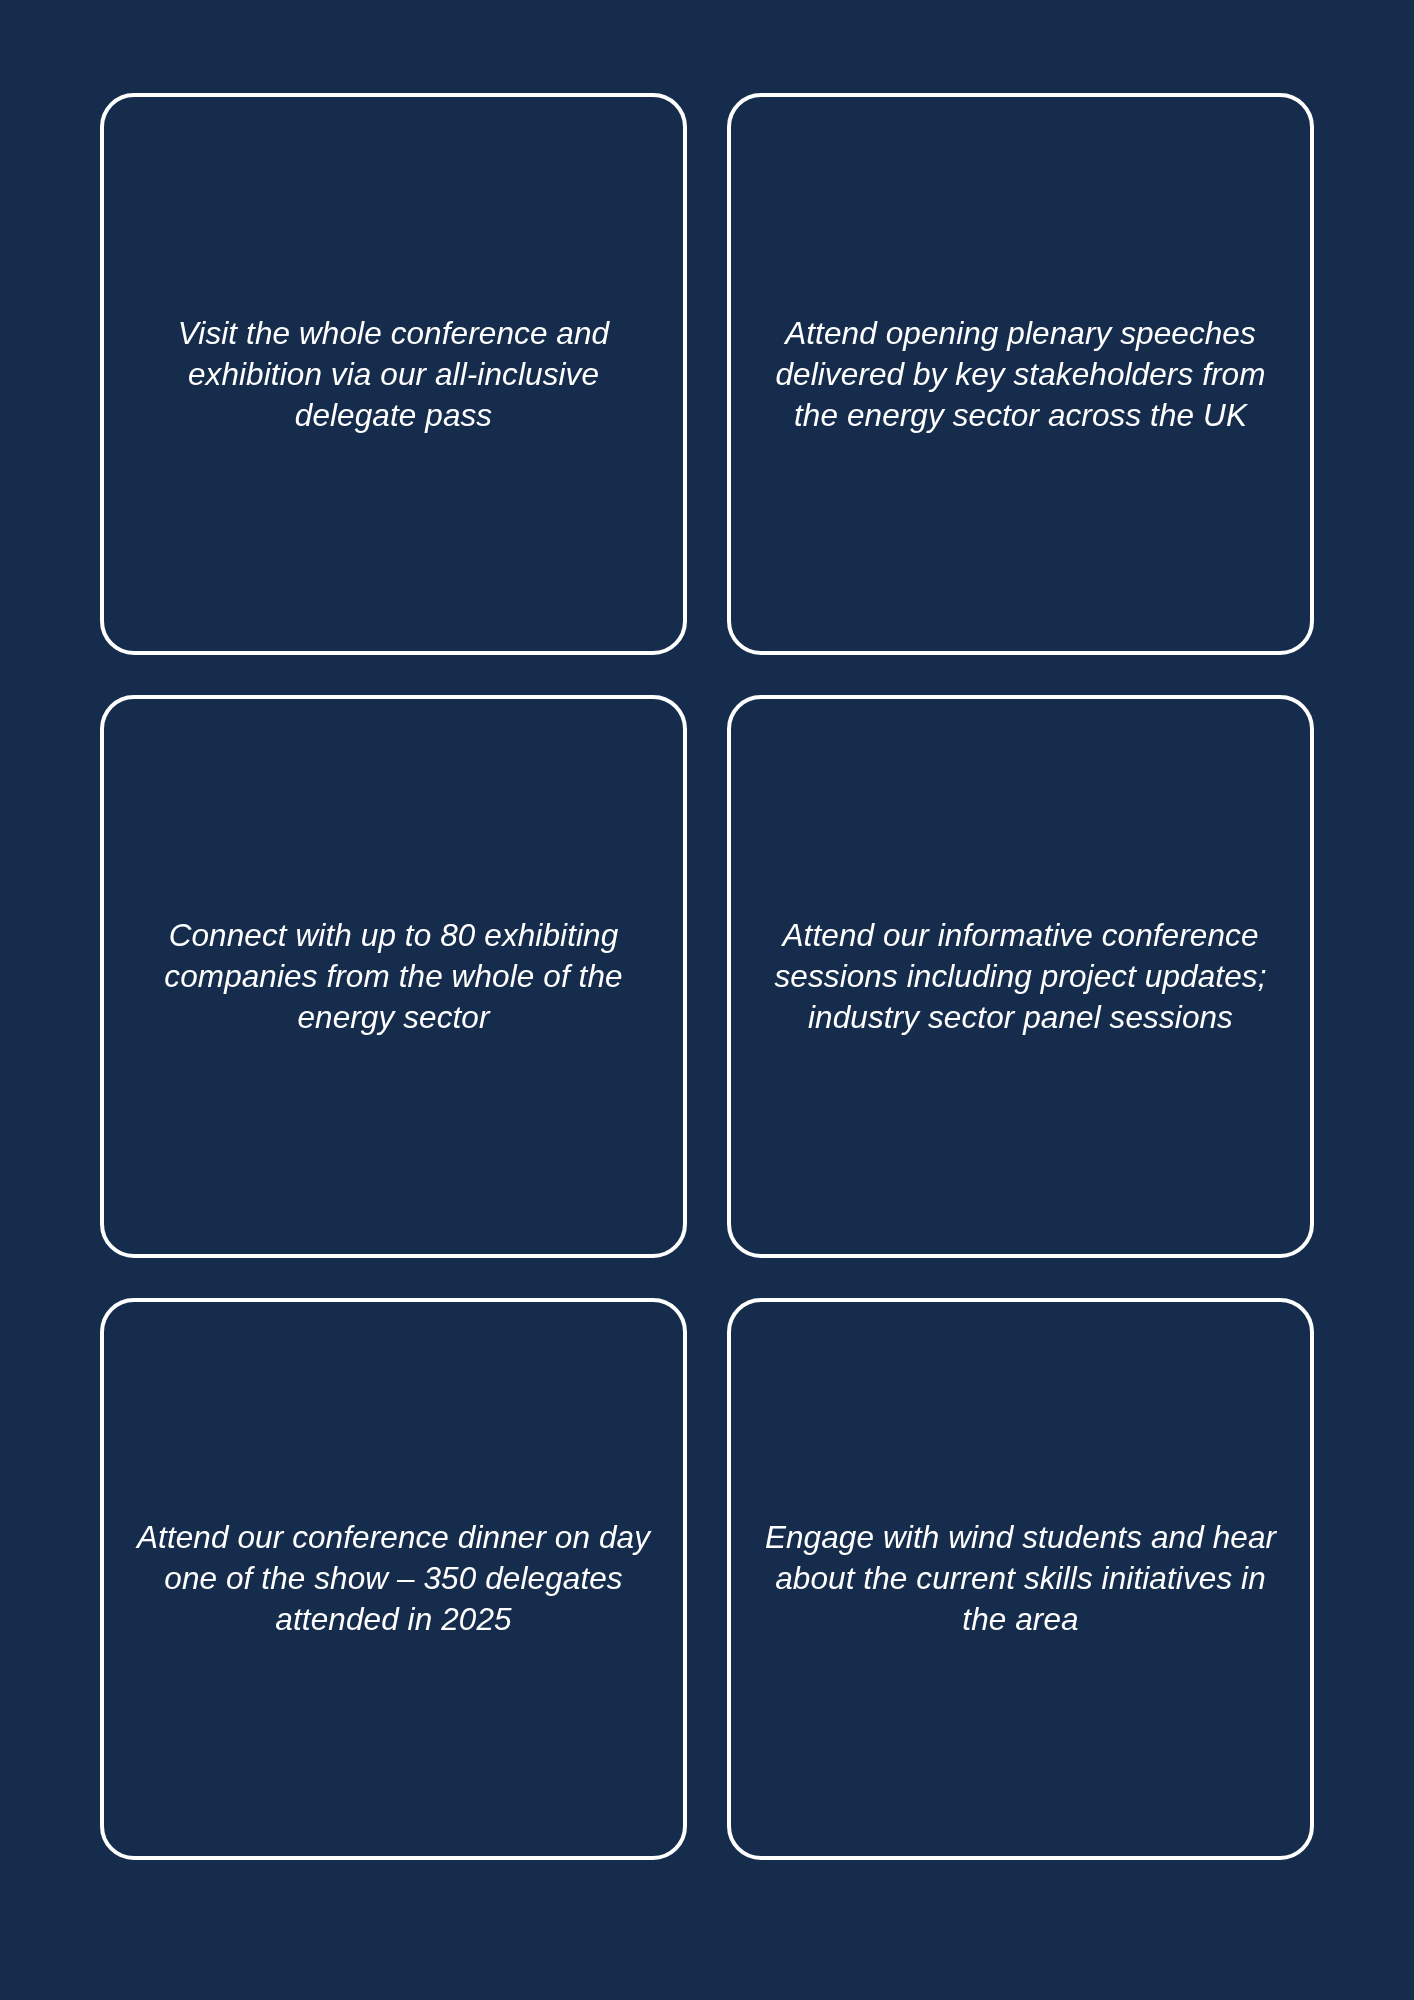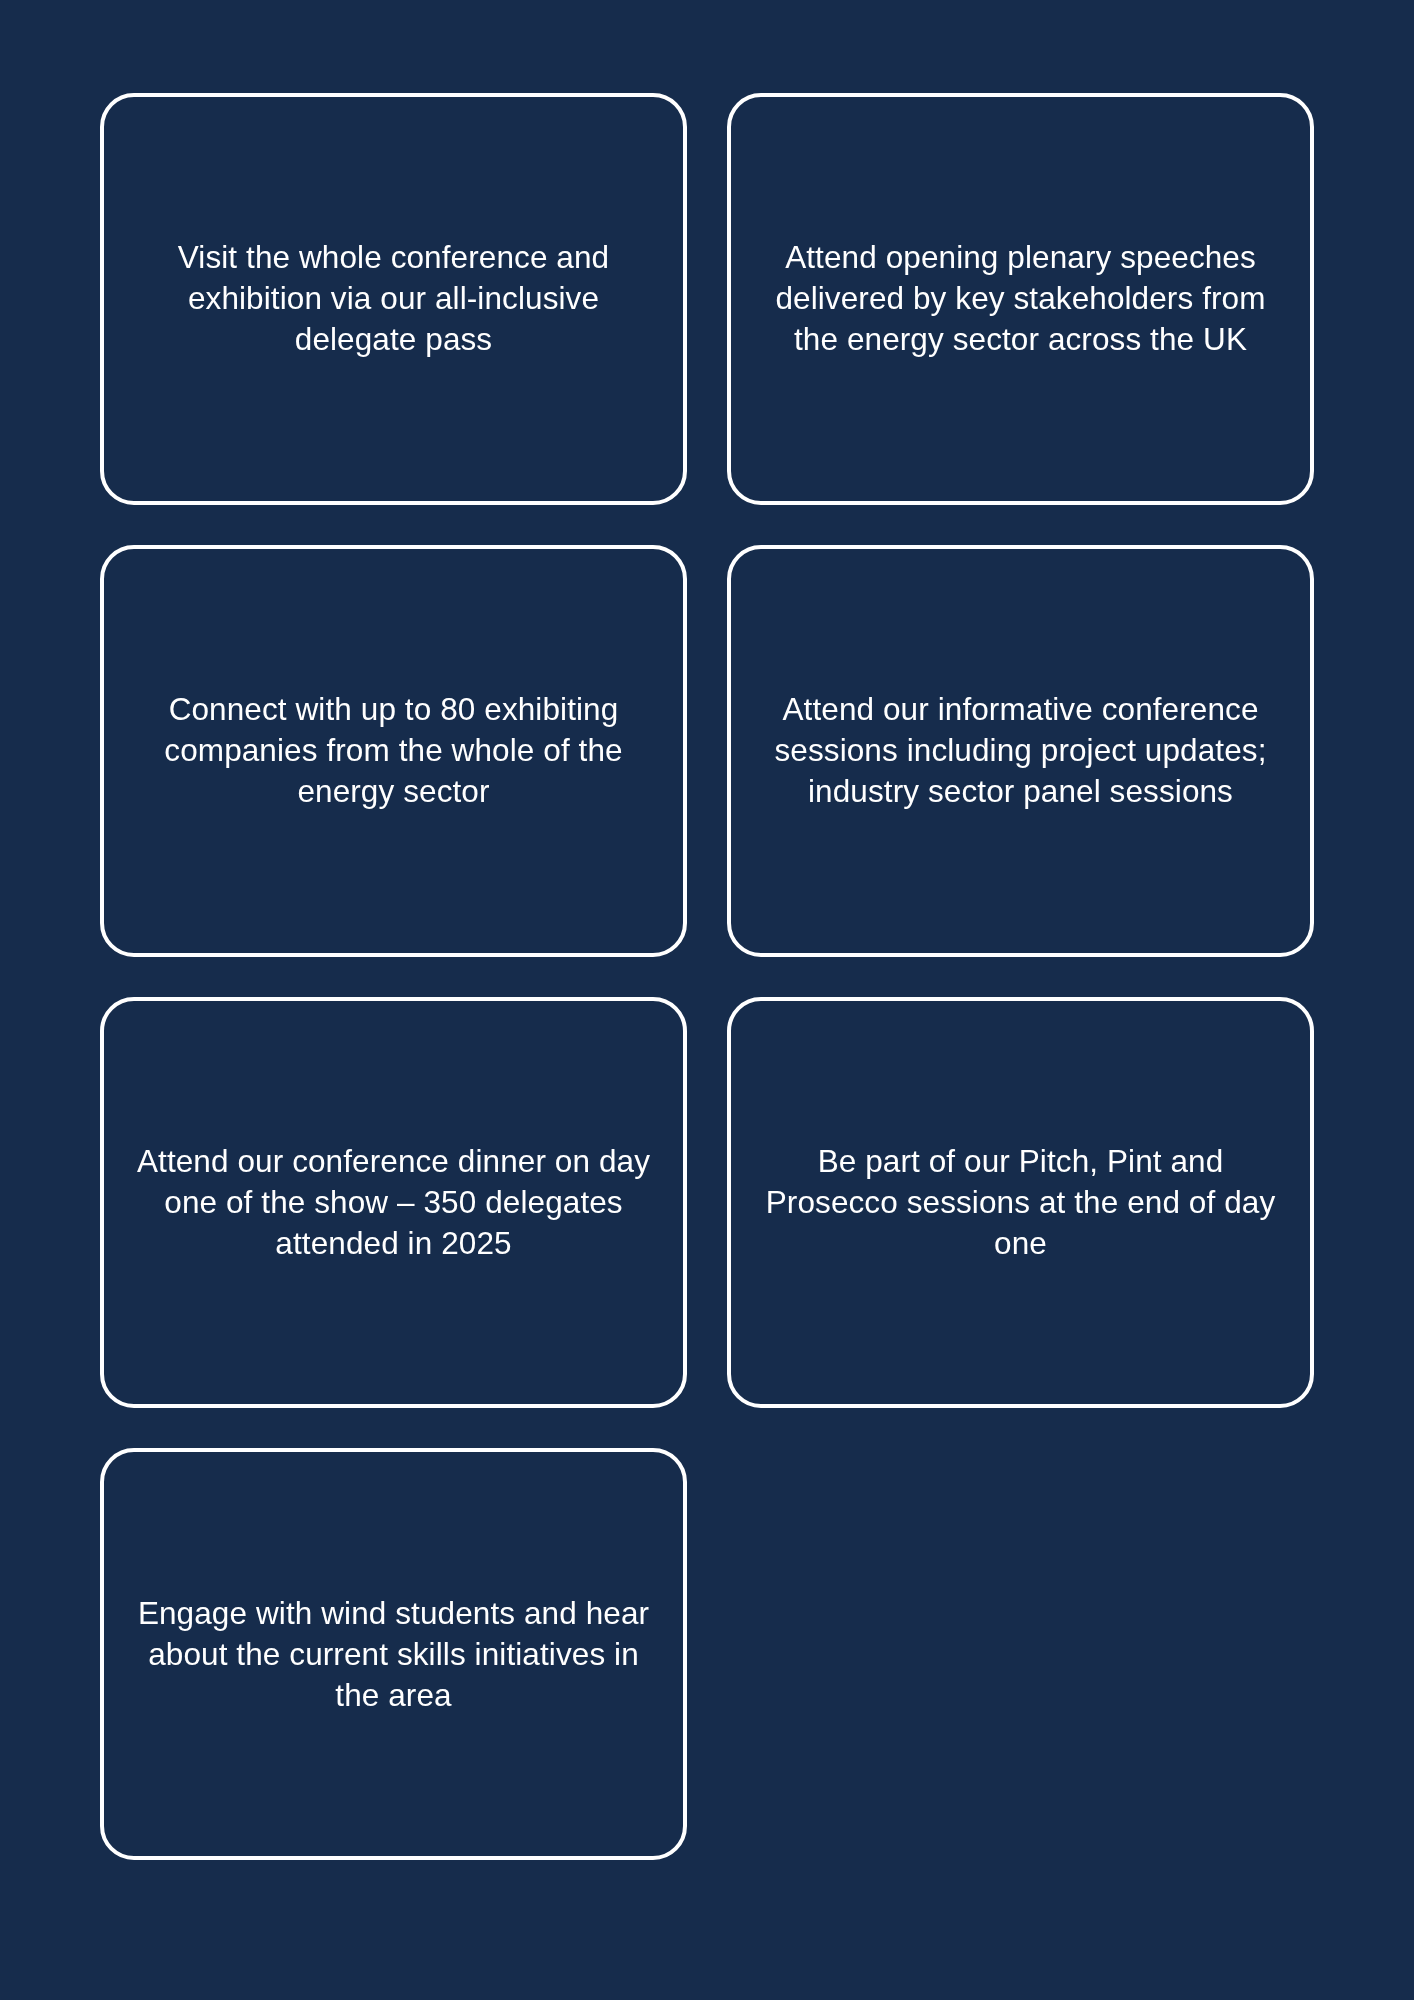--- a/index.html
+++ b/index.html
@@ -24,20 +24,21 @@
     flex-direction: column;
   }
 
   .benefit-grid {
     display: grid;
     grid-template-columns: 1fr 1fr;
     grid-auto-rows: 1fr;
     column-gap: 40px;
     row-gap: 40px;
     flex: 1 1 auto;
+    font-style: italic;
   }
 
   .benefit-card {
     box-sizing: border-box;
     border: 4px solid #ffffff;
     border-radius: 34px;
     background: #162c4c;
     display: flex;
     align-items: center;
     justify-content: center;
@@ -77,22 +78,19 @@
 
     <div class="benefit-card">
       <div class="benefit-text">Attend our informative conference sessions including project updates; industry sector panel sessions</div>
     </div>
 
 
     <div class="benefit-card">
       <div class="benefit-text">Attend our conference dinner on day one of the show – 350 delegates attended in 2025</div>
     </div>
 
-    <div class="benefit-card">
-      <div class="benefit-text">Be part of our Pitch, Pint and Prosecco sessions at the end of day one</div>
-    </div>
 
     <div class="benefit-card">
       <div class="benefit-text">Engage with wind students and hear about the current skills initiatives in the area</div>
     </div>
 
   </div>
 </div>
 
 </body></html>

